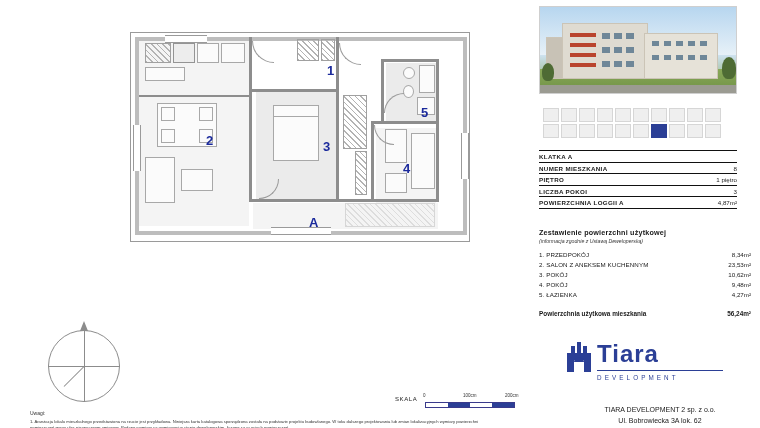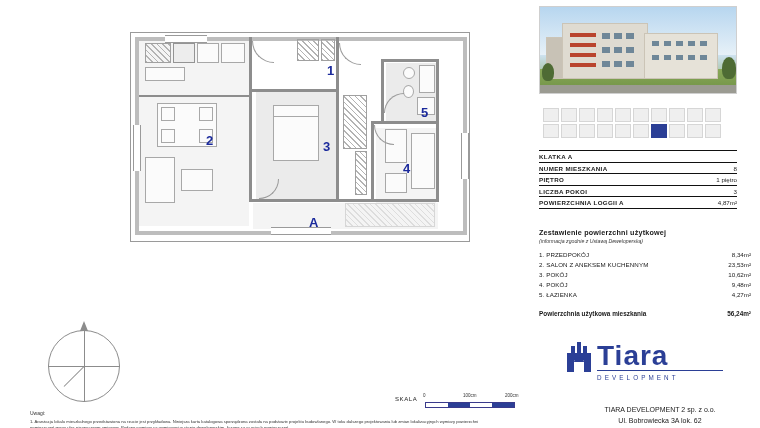--- a/index.html
+++ b/index.html
@@ -115,21 +115,21 @@
   .area-row .an { letter-spacing:.1px; }
   .area-total {
     display:flex; justify-content:space-between; font-size:6.4px;
     font-weight:bold; margin-top:7px; padding-top:3px;
   }
 
   
   .logo { position:absolute; left:565px; top:340px; width:160px; }
   .logo-mark { position:absolute; left:0; top:0; width:28px; height:34px; }
   .logo-text { position:absolute; left:32px; top:2px; }
-  .logo-name { font-size:28px; font-weight:bold; color:#2b3f96; letter-spacing:1px; line-height:1; }
+  .logo-name { font-size:24px; font-weight:bold; color:#2b3f96; letter-spacing:1px; line-height:1; }
   .logo-sub { font-size:6.3px; letter-spacing:3.1px; color:#2b3f96; margin-top:2px; }
   .logo-line { position:absolute; left:32px; top:30px; width:126px; height:1px; background:#2b3f96; }
 
   .company { position:absolute; left:565px; top:404px; width:190px; text-align:center; font-size:7px; line-height:1.6; }
 </style>
 </head>
 <body>
 
 <div class="page">
 

